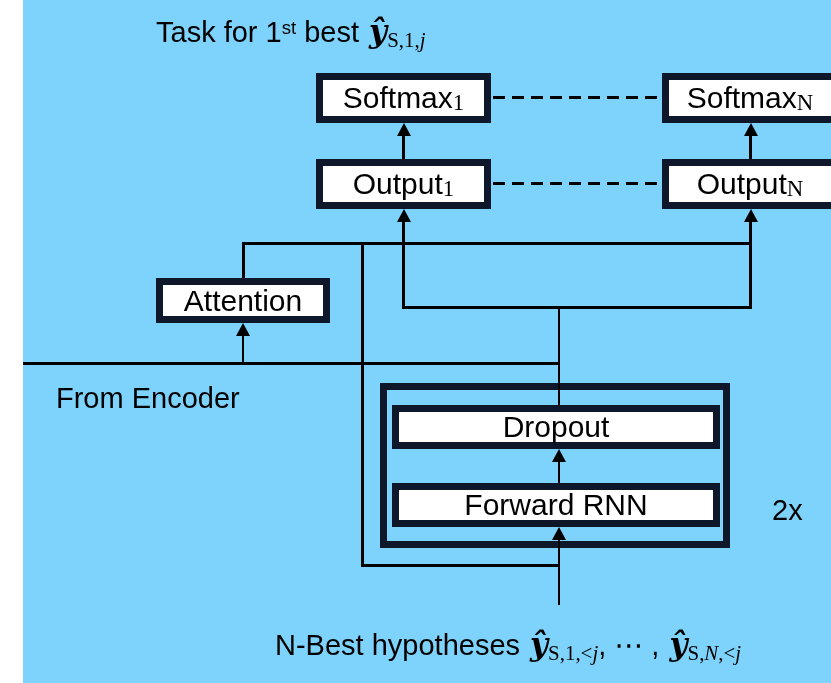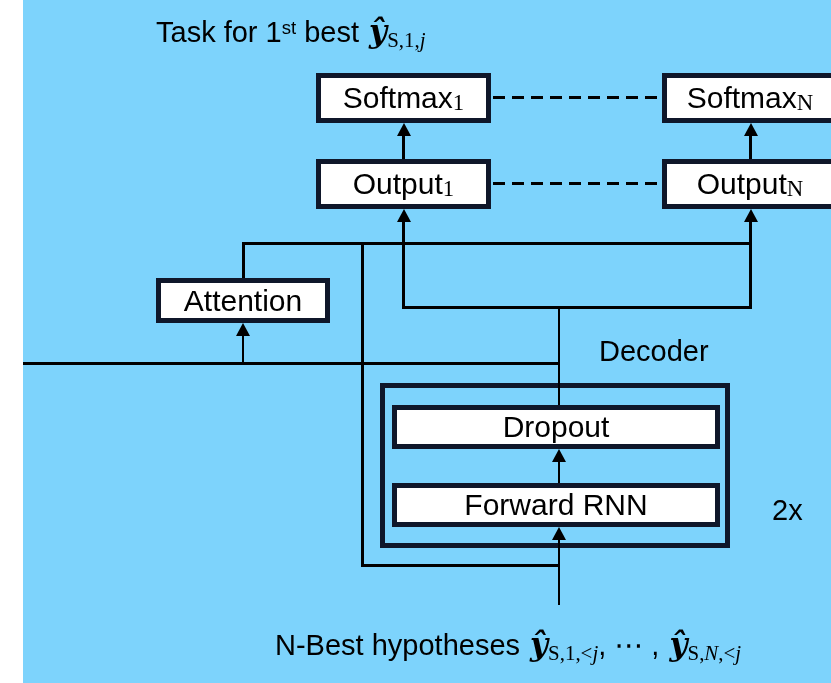--- a/index.html
+++ b/index.html
@@ -3,21 +3,21 @@
 <meta charset="utf-8">
 <style>
   html, body { margin:0; padding:0; background:#ffffff; }
   .canvas {
     position:relative; width:831px; height:683px; background:#7dd3fc;
     font-family:"Liberation Sans", sans-serif; color:#000; overflow:hidden;margin-left:23px;
   }
 
   
   .box {
-    position:absolute; box-sizing:border-box; border:5px solid #0f172a; background:#fff;
+    position:absolute; box-sizing:border-box; border:7px solid #0f172a; background:#fff;
     display:flex; align-items:center; justify-content:center;
     font-size:30px; line-height:1; white-space:nowrap; z-index:3;
   }
   .b-softmax1  { left:293px; top:73px;  width:175px; height:50px; }
   .b-softmaxN  { left:639px; top:73px;  width:176px; height:50px; }
   .b-output1   { left:293px; top:159px; width:175px; height:50px; }
   .b-outputN   { left:639px; top:159px; width:176px; height:50px; }
   .b-attention { left:133px; top:278px; width:174px; height:45px; }
   .b-enclosure { left:357px; top:383px; width:350px; height:165px; background:transparent; z-index:1; }
   .b-dropout   { left:369px; top:405px; width:328px; height:44px; }
@@ -136,17 +136,17 @@
       <span class="seg-sub">1</span>
     </div>
   <div class="box b-outputN">
       <span class="seg-t">Output</span>
       <span class="seg-sub">N</span>
     </div>
   <div class="box b-dropout">Dropout</div>
   <div class="box b-attention">Attention</div>
   <div class="box b-frnn">Forward RNN</div>
 
-  <div class="lbl decoder-lbl">Decoder</div>
+  <div class="lbl from-encoder">From Encoder</div>
   <div class="lbl repeat-lbl">2x</div>
   <div class="lbl bottom-lbl"><span class="seg-t">N-Best hypotheses </span><span class="seg-y">ŷ</span><span class="seg-sub">S,1,&lt;</span><span class="seg-subi">j</span><span class="seg-t">, ⋯ , </span><span class="seg-y">ŷ</span><span class="seg-sub">S,</span><span class="seg-subi">N</span><span class="seg-sub">,&lt;</span><span class="seg-subi">j</span></div>
 
 </div>
 
 </body></html>

